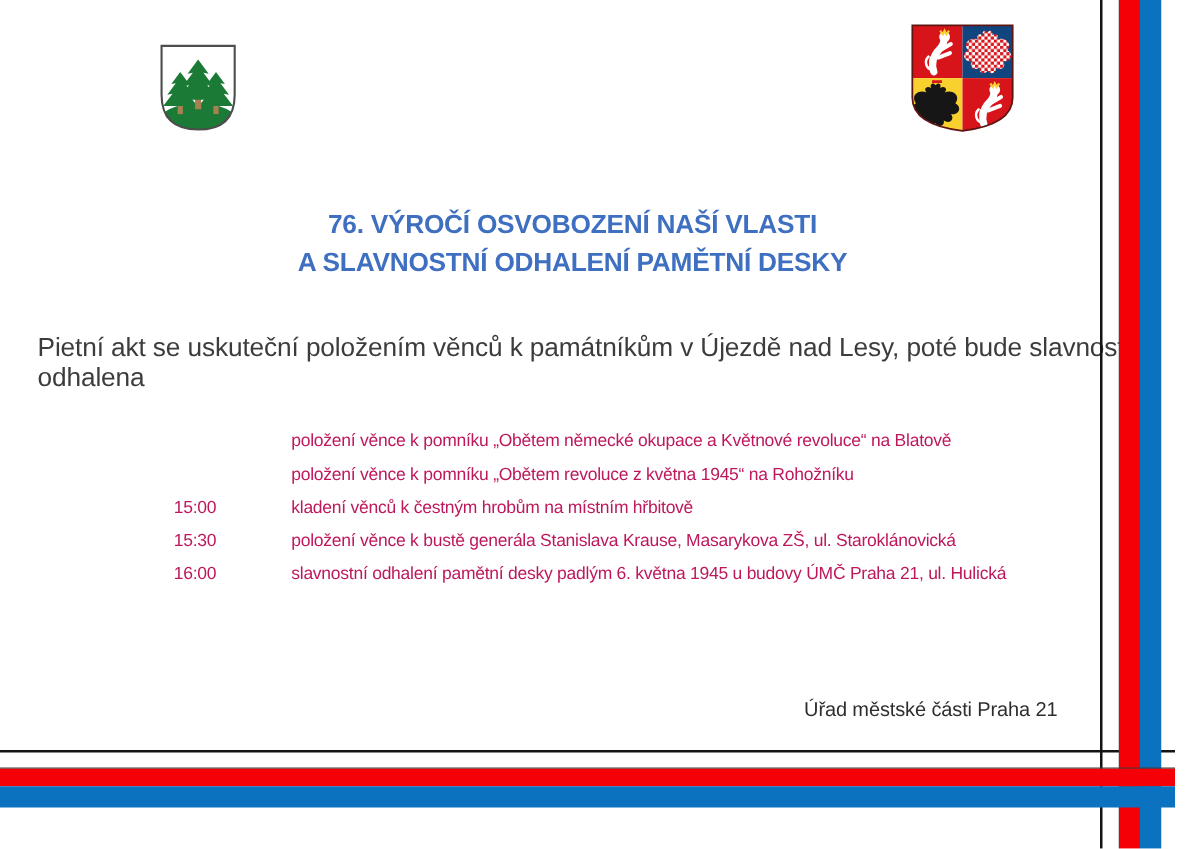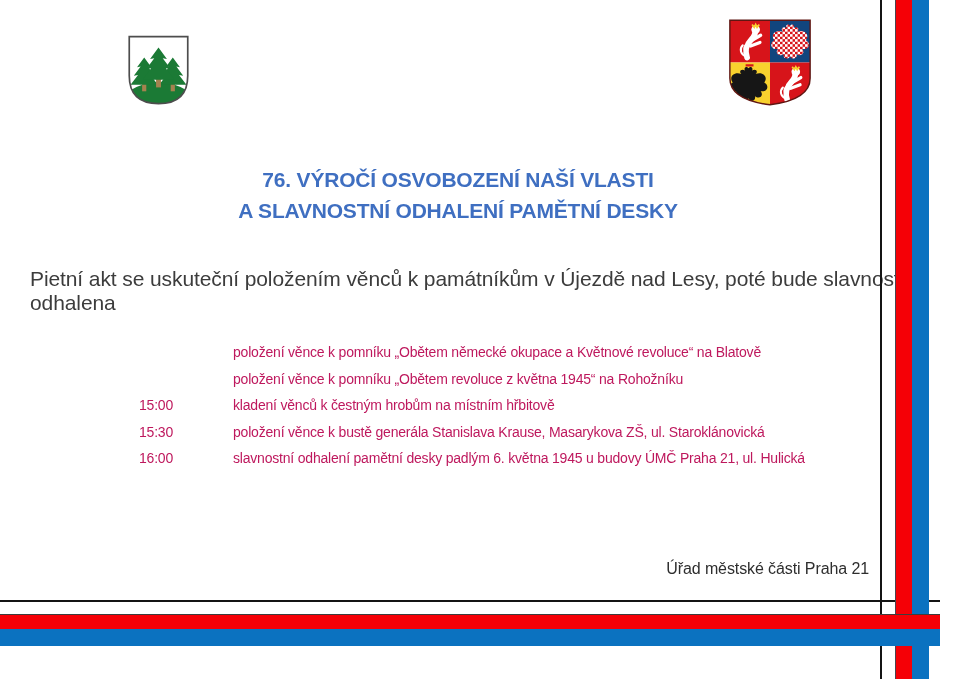--- a/index.html
+++ b/index.html
@@ -40,21 +40,21 @@
     position:absolute;left:30px;top:267px;width:900px;
     text-align:left;color:var(--body-text,#3c3c3c);
     font-size:21px;line-height:23.5px;letter-spacing:-0.1px;
   }
   .schedule{position:absolute;left:0;top:344px;width:880px;color:#be185d;}
   .schedule-row{position:relative;height:26.6px;font-size:14px;letter-spacing:-0.2px;}
   .schedule-time{position:absolute;left:133px;width:46px;text-align:center;}
   .schedule-text{position:absolute;left:233px;white-space:nowrap;}
   .footer{
     position:absolute;left:0;top:560px;width:846px;
-    text-align:right;color:#2e2e2e;font-size:16px;letter-spacing:-0.1px;margin-left:23px;
+    text-align:right;color:#2e2e2e;font-size:16px;letter-spacing:-0.1px;
   }
 </style>
 </head>
 <body>
 
 <div class="page">
 
   <div class="h-stripe h-line-black"></div>
   <div class="v-stripe v-line-black"></div>
   <div class="v-stripe v-line-dark"></div>

